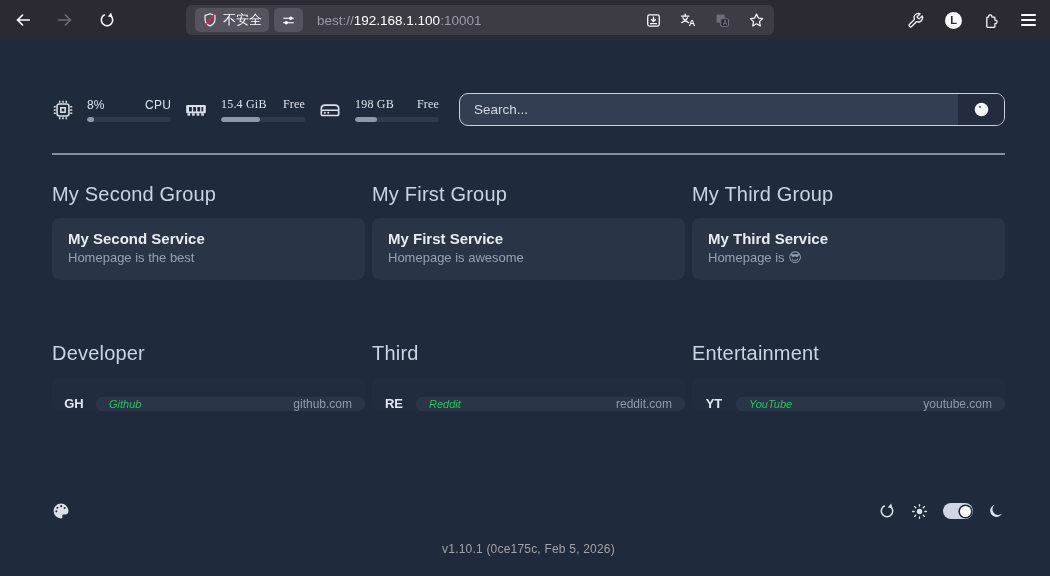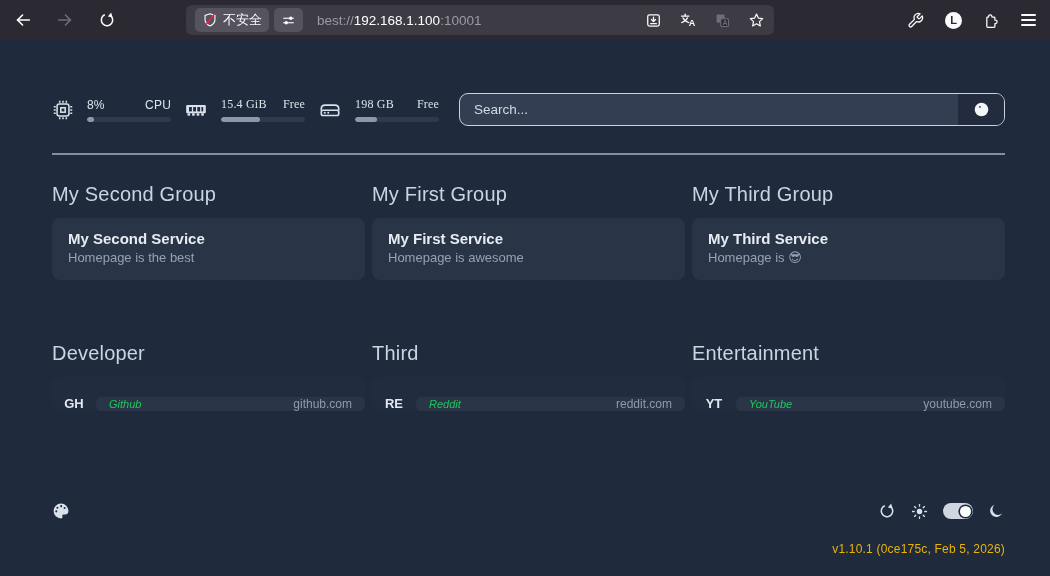--- a/index.html
+++ b/index.html
@@ -98,22 +98,22 @@
 
   .footer-row { margin-top:91px; display:flex; align-items:center; }
   .footer-right { margin-left:auto; display:flex; align-items:center; gap:15px; }
   .icon-btn { background:none; border:none; cursor:pointer; padding:0;
     display:flex; align-items:center; justify-content:center; }
   .toggle { width:30px; height:16px; border-radius:8px; background:#cfd6e0;
     position:relative; border:none; cursor:pointer; }
   .toggle .knob { position:absolute; top:2.5px; right:2.5px; width:11px; height:11px;
     border-radius:50%; background:#fff; box-shadow:0 0 0 1.6px #1f2a3c; }
 
-  .version-row { margin-top:22px; text-align:right;
-    font-size:12px; color:#eab308; letter-spacing:.2px; }
+  .version-row { margin-top:22px; text-align:center;
+    font-size:12px; color:#a3a3a3; letter-spacing:.2px; }
 </style>
 </head>
 <body>
 
 <div class="browser">
   <div class="nav-icons">
     <button class="chrome-btn">
       <span>
         <svg width="18" height="18" viewBox="0 0 20 20">
             <g stroke="#fbfbfe" stroke-width="1.8" fill="none" stroke-linecap="round">

